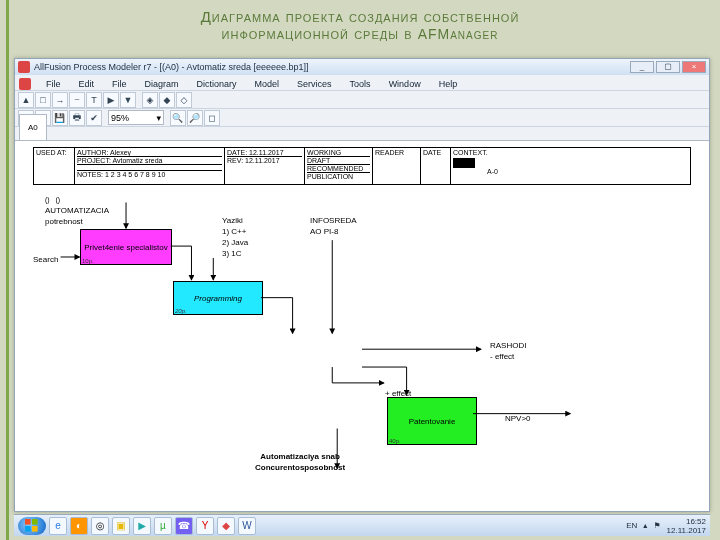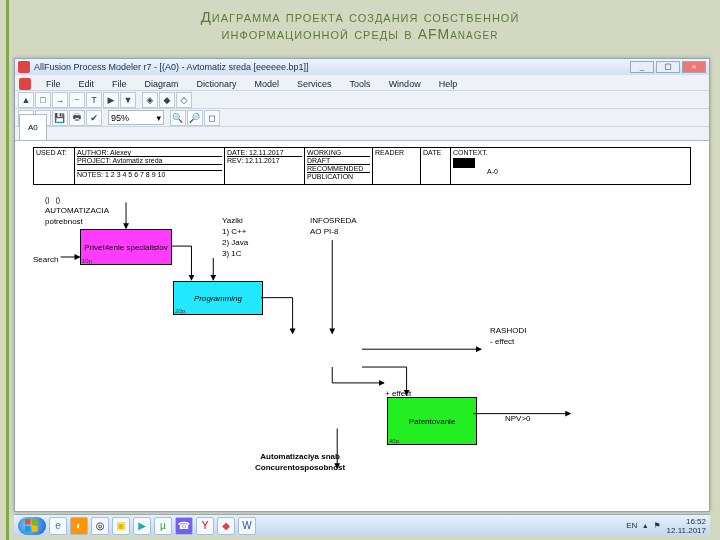--- a/index.html
+++ b/index.html
@@ -155,21 +155,21 @@
     <div class="label" style="left:30px; top:55px; font-size:7px;">()   ()</div>
     <div class="label" style="left:30px; top:65px;">AUTOMATIZACIA</div>
     <div class="label" style="left:30px; top:76px;">potrebnost</div>
     <div class="label" style="left:18px; top:114px;">Search</div>
     <div class="label" style="left:207px; top:74px; line-height:11px;">Yaziki
 1) C++
 2) Java
 3) 1C</div>
     <div class="label" style="left:295px; top:74px; line-height:11px;">INFOSREDA
 AO PI-8</div>
-    <div class="label" style="left:475px; top:184px; line-height:11px;">RASHODI
+    <div class="label" style="left:475px; top:199px; line-height:11px;">RASHODI
 - effect</div>
     <div class="label" style="left:370px; top:248px;">+ effect</div>
     <div class="label" style="left:490px; top:273px;">NPV&gt;0</div>
     <div class="label" style="left:240px; top:310px; line-height:11px; text-align:center;font-weight:bold;">Automatizaciya snab
 Concurentosposobnost</div>
 
     <div class="box pink" style="left:65px; top:88px; width:92px; height:36px;">
         <span>Privet4enie
 specialistov</span>
         <span class="tiny" style="position:absolute;left:1px;bottom:0">10р.</span>

